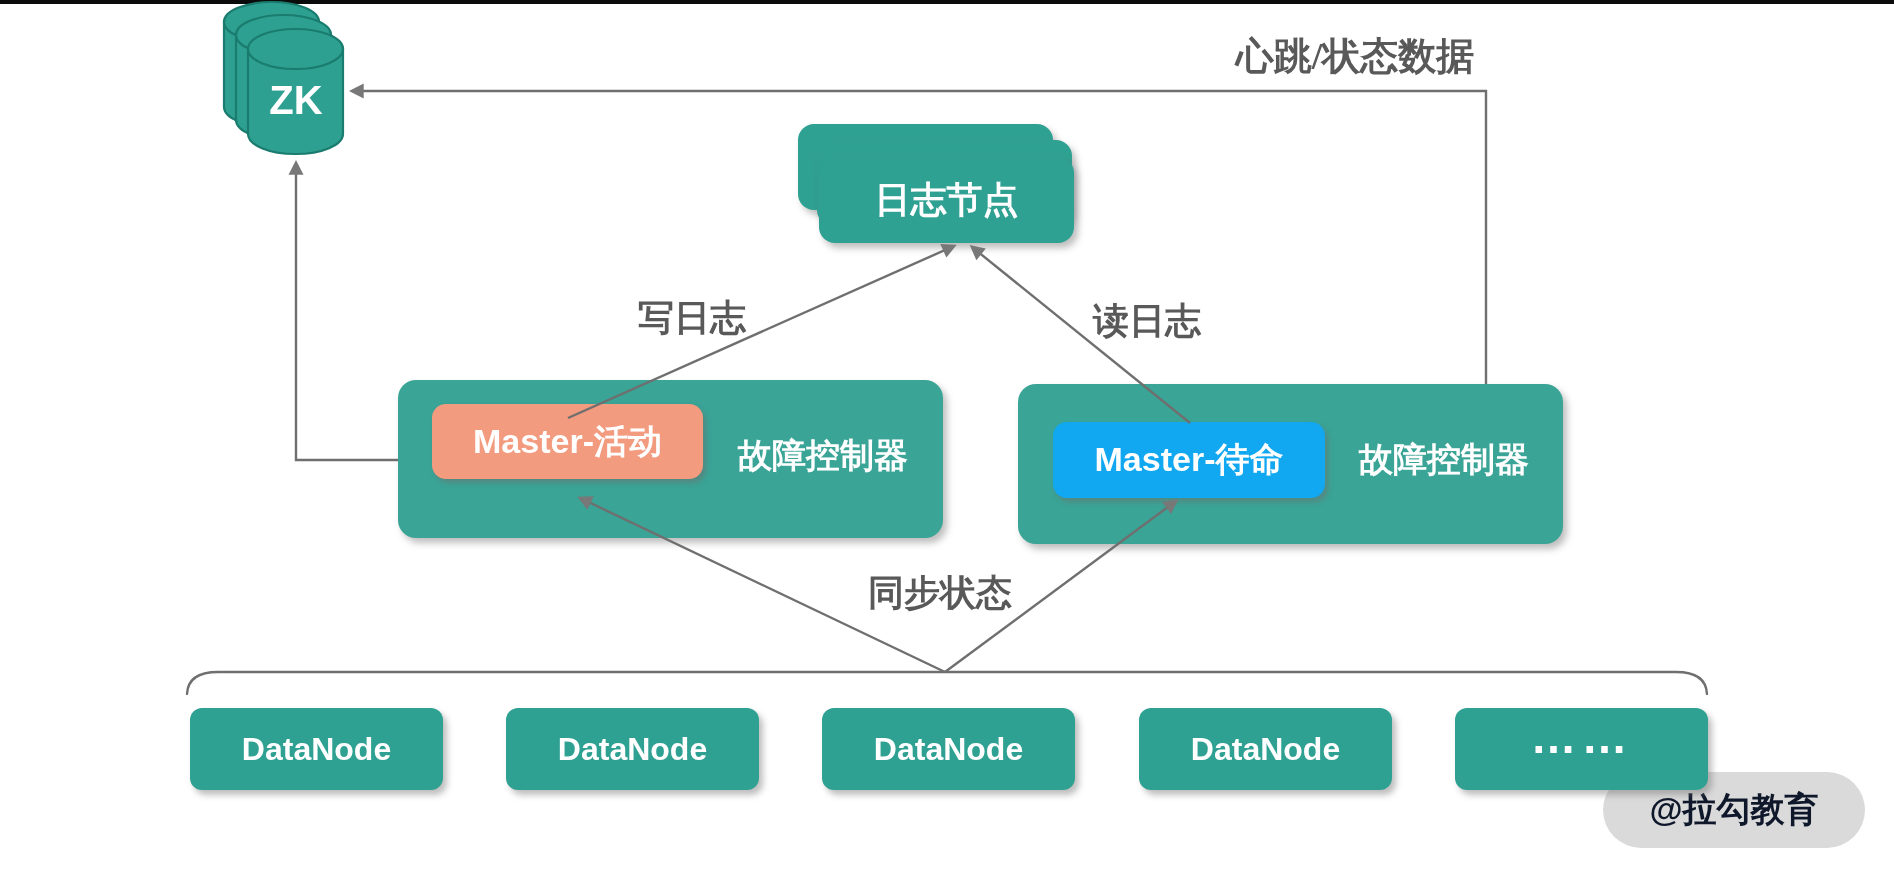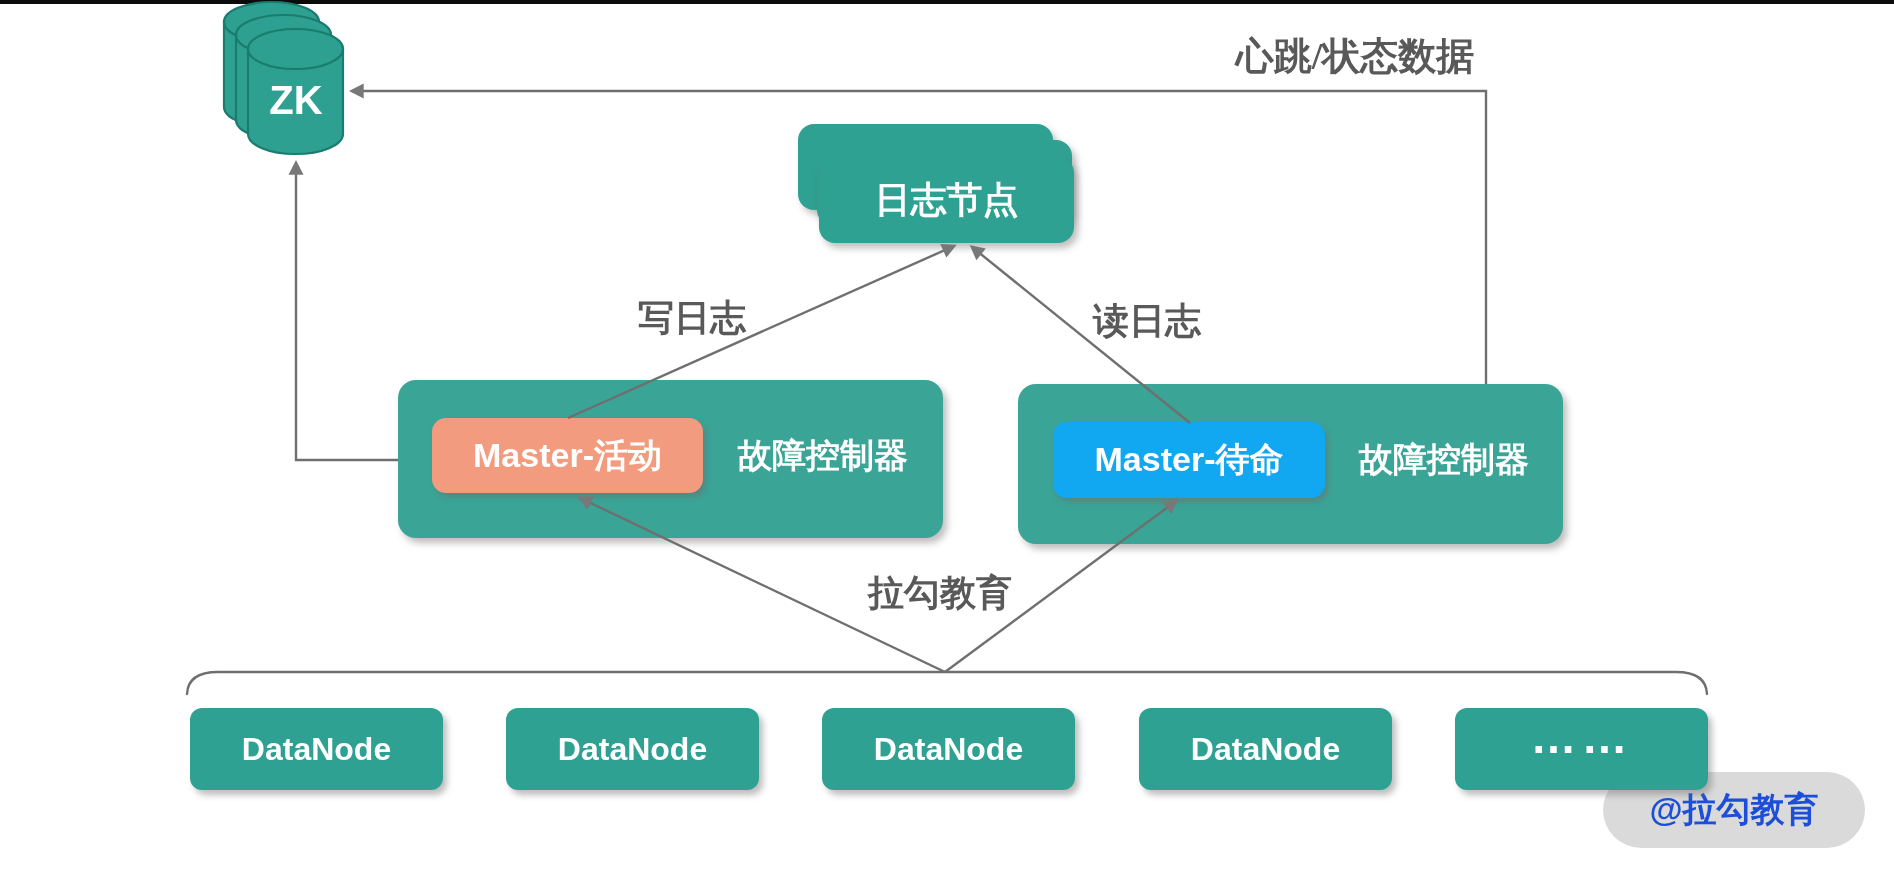--- a/index.html
+++ b/index.html
@@ -18,32 +18,32 @@
   .panel{background:#3aa496;border-radius:18px;box-shadow:4px 5px 7px rgba(110,110,110,.45);z-index:2;}
 
   
   .jcard{width:255px;height:86px;}
   .jcard.back{left:798px;top:124px;z-index:2;}
   .jcard.mid{left:817px;top:140px;z-index:2;}
   .jcard.front{left:819px;top:157px;z-index:3;font-size:36px;}
 
   
   .badge{border-radius:14px;box-shadow:3px 4px 5px rgba(110,110,110,.5);z-index:3;font-size:34px;}
-  .badge.active{left:432px;top:418px;width:271px;height:75px;background:#f29b7e;}
+  .badge.active{left:432px;top:404px;width:271px;height:75px;background:#f29b7e;}
   .badge.standby{left:1053px;top:422px;width:272px;height:76px;background:#12a7f1;border-radius:14px;}
   .fctrl{z-index:3;font-size:34px;}
 
   
   .dnode{top:708px;width:253px;height:82px;background:#2fa192;border-radius:12px;
          box-shadow:4px 5px 6px rgba(110,110,110,.45);z-index:2;font-size:32px;text-align:center;}
   .dnode .dots{font-size:46px;letter-spacing:5px;position:relative;top:-12px;}
 
   
   .wmark{left:1603px;top:772px;width:262px;height:76px;border-radius:38px;background:#dadada;
-         z-index:1;color:#1d4ed8;font-weight:bold;font-size:34px;}
+         z-index:1;color:#0f172a;font-weight:bold;font-size:34px;}
 
   svg.overlay{position:absolute;left:0;top:0;z-index:5;pointer-events:none;}
   .lbl-zk{left:246px;top:70px;width:100px;height:60px;font-size:40px;z-index:6;}
 </style>
 </head>
 <body>
 
 <div class="stage">
 
   <div class="topbar"></div>
@@ -128,16 +128,16 @@
   <div class="abs center glabel" style="left:1205px;top:30px;width:300px;height:52px;font-size:38px;font-family:Liberation Serif, serif;">
     <span>心跳/状态数据</span>
   </div>
   <div class="abs center glabel" style="left:592px;top:296px;width:200px;height:44px;font-size:36px;">
     <span>写日志</span>
   </div>
   <div class="abs center glabel" style="left:1047px;top:299px;width:200px;height:44px;font-size:36px;">
     <span>读日志</span>
   </div>
   <div class="abs center glabel" style="left:840px;top:571px;width:200px;height:44px;font-size:36px;">
-    <span>拉勾教育</span>
+    <span>同步状态</span>
   </div>
 
 </div>
 
 </body></html>

